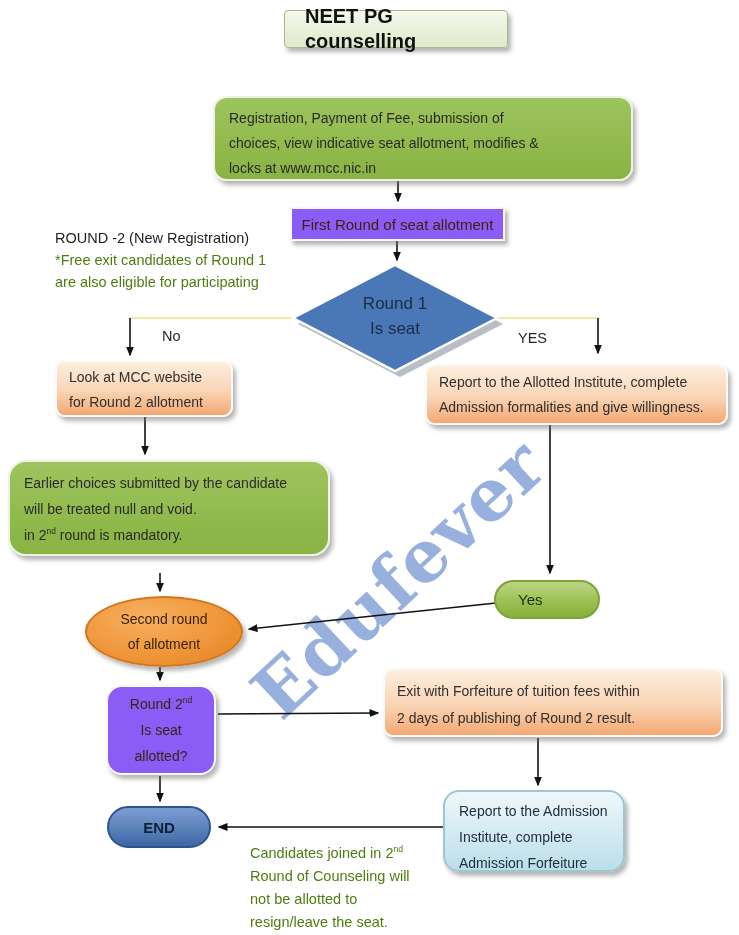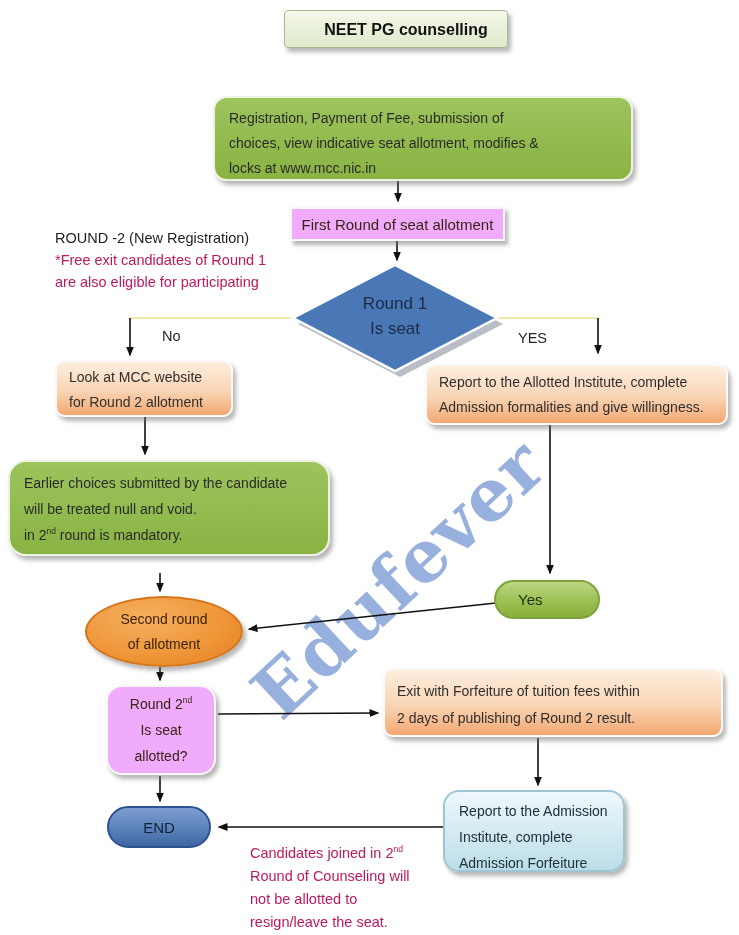--- a/index.html
+++ b/index.html
@@ -6,29 +6,29 @@
   #stage{
     position:relative;width:739px;height:935px;background:#ffffff;overflow:hidden;
     font-family:"Liberation Sans",sans-serif;color:#262626;
   }
   .node{position:absolute;box-sizing:border-box;font-size:14px;line-height:25px;}
   .shadow{box-shadow:3px 4px 4px rgba(110,110,110,0.5);}
   .titlebox{
     background:linear-gradient(to bottom,#f4f8ea,#dfe9cb);
     border:1px solid #a9b791;border-radius:4px;
     display:flex;align-items:center;justify-content:center;
-    font-size:16px;font-weight:bold;color:#111;padding-left:20px;
+    font-size:20px;font-weight:bold;color:#111;padding-left:20px;
   }
   .greenbox{
     background:linear-gradient(to bottom,#9dc45d,#89b343);
     border:2px solid #eef2e2;border-radius:14px;
     padding:8px 14px;color:#2a2a2a;
   }
   .orangebox{
-    background:#f0abfc;border:2px solid #f8f8f6;
+    background:#8b5cf6;border:2px solid #f8f8f6;
     color:#3a2414;
   }
   .peachbox{
     background:linear-gradient(to bottom,#fdeede 0%,#f9d4b4 55%,#f3a872 100%);
     border:2px solid #fbfaf8;border-radius:10px;
     padding:4px 12px;color:#2f2f2f;
   }
   .bluebox{
     background:linear-gradient(to bottom,#eff8fb 0%,#d7ecf3 45%,#bcdee9 100%);
     border:2px solid #9ec5d3;border-radius:16px;
@@ -36,31 +36,31 @@
   }
   .pill-green{
     background:linear-gradient(to bottom,#bcd584 0%,#9cc052 55%,#87af3b 100%);
     border:2px solid #7ea339;border-radius:999px;
     display:flex;align-items:center;padding-left:22px;color:#22300f;
   }
   .pill-blue{
     background:linear-gradient(to bottom,#7d9dd1 0%,#5a82ba 55%,#3f66a2 100%);
     border:2px solid #2d5390;border-radius:999px;
     display:flex;align-items:center;justify-content:center;
-    color:#121f38;font-weight:normal;font-size:15px;
+    color:#121f38;font-weight:bold;font-size:15px;
   }
   .ellipse-orange{
     background:radial-gradient(ellipse at 38% 30%,#f6b060 0%,#ef973a 55%,#e2811f 100%);
     border:2px solid #d4751b;border-radius:50%;
     display:flex;flex-direction:column;align-items:center;justify-content:center;
     color:#3a2208;
   }
   .centered{display:flex;flex-direction:column;align-items:center;justify-content:center;text-align:center;}
   .notetext{font-size:14.5px;line-height:22px;color:#1e1e1e;}
-  .redtext{color:#be185d;}
+  .redtext{color:#4d7c0f;}
   sup{font-size:60%;vertical-align:super;line-height:0;}
   .bold{font-weight:normal;}
   #diamond-label{
     color:#1d2a45;text-align:center;font-size:17px;line-height:25px;z-index:3;
   }
   #watermark{
     position:absolute;left:228px;top:438px;width:340px;height:280px;
     display:flex;align-items:center;justify-content:center;
     transform:rotate(-43deg);
     font-family:"DejaVu Serif",serif;font-weight:bold;

